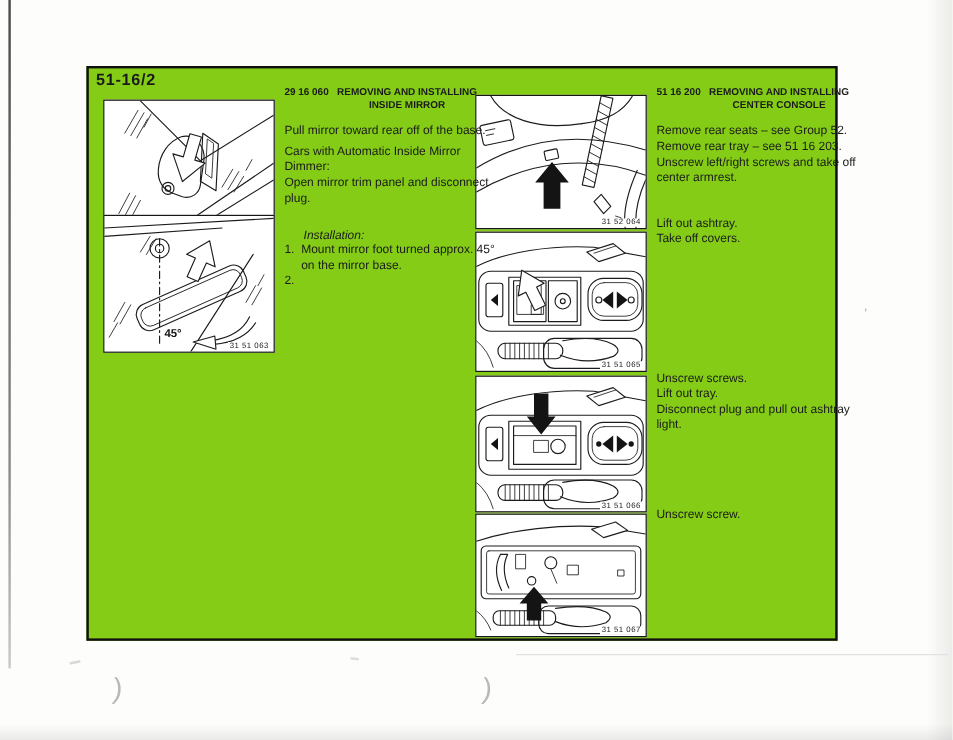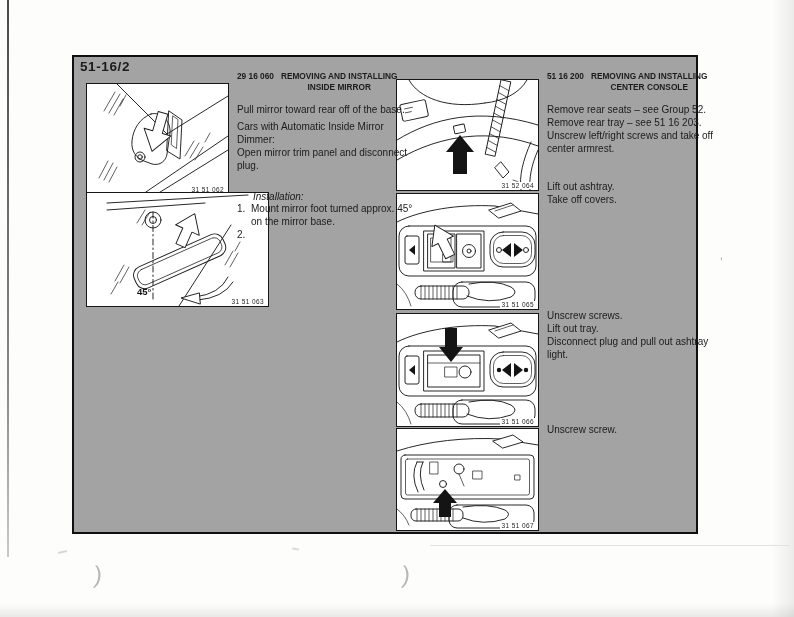--- a/index.html
+++ b/index.html
@@ -15,37 +15,37 @@
   .crease{position:absolute;left:430px;top:545px;width:360px;height:1px;background:#e2e2e2;}
   .paren{position:absolute;font-size:24px;color:#b8b8b8;transform:rotate(6deg);line-height:1;}
   .paren.p1{left:94px;top:563px;}
   .paren.p2{left:402px;top:563px;}
   .speck{position:absolute;background:#d8d8d8;}
   .speck.s1{left:58px;top:551px;width:9px;height:2px;transform:rotate(-12deg);}
   .speck.s2{left:292px;top:548px;width:7px;height:2px;transform:rotate(8deg);background:#dcdcdc;}
   .speck-mark{position:absolute;left:720px;top:250px;color:#9a9a9a;font-size:10px;}
   
   .page-frame{position:absolute;left:72px;top:55px;width:622px;height:475px;
-        border:2px solid #101010;background:#a3a3a3;}
+        border:2px solid #101010;background:#84cc16;}
   .page-number{position:absolute;left:6px;top:2px;font-size:13.5px;font-weight:bold;letter-spacing:0.6px;}
   
   .fig{position:absolute;border:1.4px solid #161616;background:#fff;}
   .fig svg{position:absolute;left:0;top:0;width:100%;height:100%;}
   .fig svg *{fill:none;stroke:#1c1c1c;stroke-width:0.95;stroke-linecap:round;stroke-linejoin:round;}
   .fig svg .solid{fill:#141414 !important;stroke:none !important;}
   .fig svg .hollow{fill:#ffffff !important;stroke:#1c1c1c !important;}
   .fig svg .wh{fill:#ffffff !important;}
   .fig svg .dashdot{stroke-dasharray:6 3 1.5 3;}
   .fig svg .thin{stroke-width:0.7;}
   .fig-label{position:absolute;right:3px;bottom:1px;font-size:6.5px;letter-spacing:0.4px;
         color:#222;background:#fff;padding:0 1px;}
   .fig-annot{position:absolute;font-size:9.5px;font-weight:bold;color:#111;}
   #fig2-annot{left:50px;bottom:9px;}
   .fb1{left:12px;top:26px;width:141px;height:110px;}
-  .fb2{left:12px;top:135px;width:141px;height:113px;padding-left:40px;}
+  .fb2{left:12px;top:122px;width:141px;height:113px;}
   .fb3{left:322px;top:22px;width:141px;height:110px;}
   .fb4{left:322px;top:136px;width:141px;height:115px;}
   .fb5{left:322px;top:256px;width:141px;height:112px;}
   .fb6{left:322px;top:371px;width:141px;height:101px;}
   
   .txt{position:absolute;font-size:10px;line-height:1.3;}
   .col1{left:163px;width:176px;}
   .col2{left:473px;width:176px;}
   .sec-head{display:flex;gap:7px;font-weight:bold;font-size:8.3px;line-height:1.35;}
   .sec-title{white-space:pre-line;text-align:center;}

